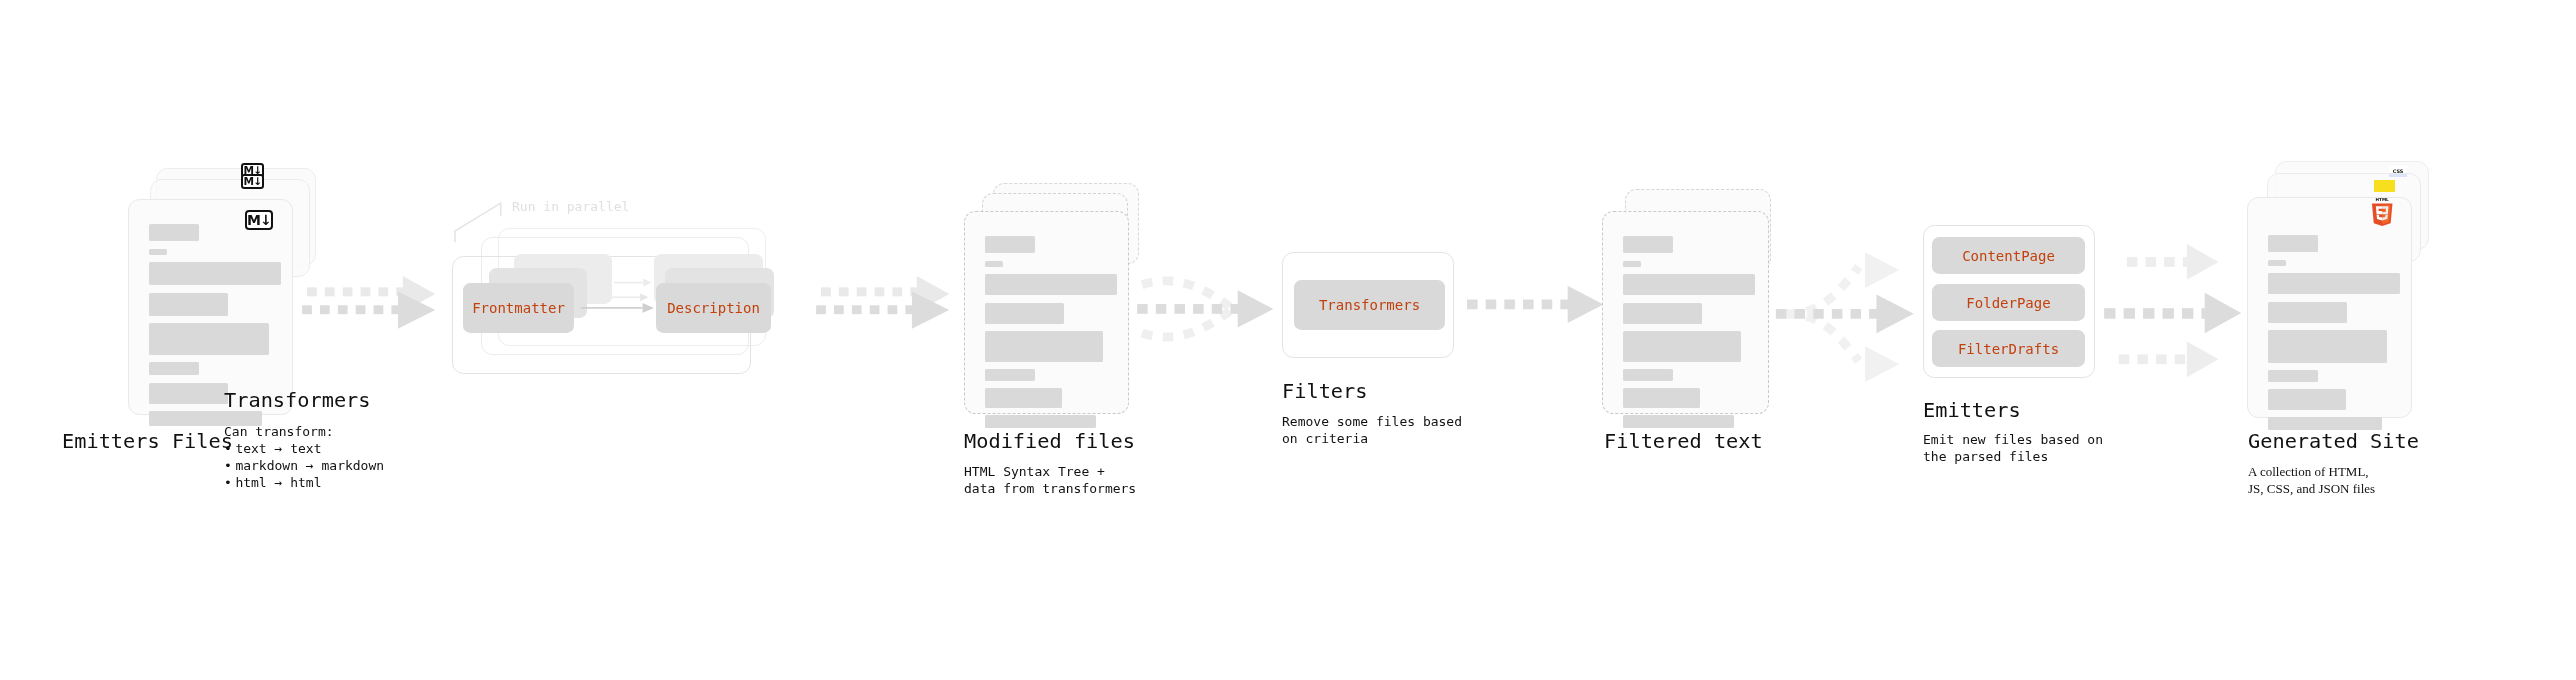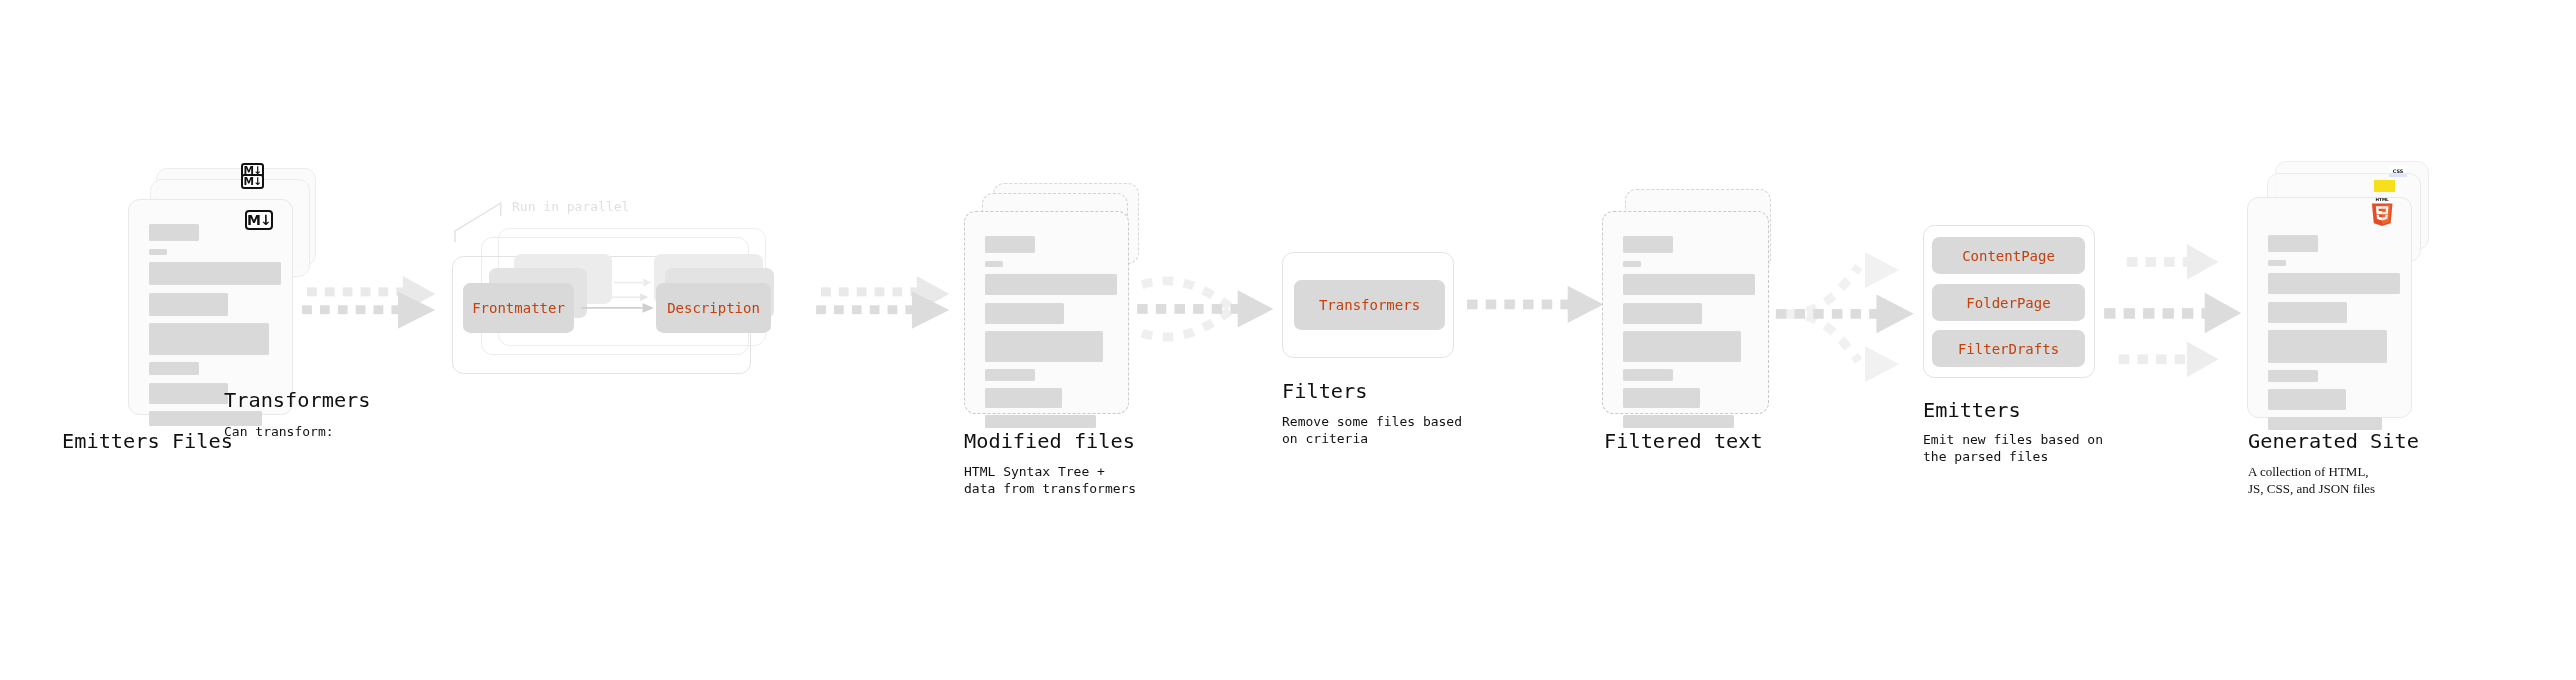--- a/index.html
+++ b/index.html
@@ -195,20 +195,25 @@
   <div class="chip" style="left:656px;top:283px;width:115px;height:50px;">Description</div>
 
   <svg style="left:581px;top:303px;width:81px;height:16.3px;" viewBox="0 0 100 20" width="81" height="16.3">
     <path d="M0,6 L76,6" stroke="#cfcfcf" stroke-width="2" fill="none"></path>
     <polygon points="76,0 90,6 76,12" fill="#cfcfcf"></polygon>
   </svg>
 
   <div class="title" style="left:224px;top:388px;text-align:right;">Transformers</div>
   <div class="sub" style="left:224px;top:423px;">
     <div>Can transform:</div>
+    <ul class="bullets">
+      <li>text → text</li>
+      <li>markdown → markdown</li>
+      <li>html → html</li>
+    </ul>
   </div>
 
   <svg style="left:821px;top:276px;width:138px;height:65px;" viewBox="0 0 170 80" width="138" height="65">
     <g fill="#e9e9e9">
       <rect x="0" y="14" width="12" height="11"></rect>
         <rect x="22" y="14" width="12" height="11"></rect>
       <rect x="44" y="14" width="12" height="11"></rect>
         <rect x="66" y="14" width="12" height="11"></rect>
       <rect x="88" y="14" width="12" height="11"></rect>
         <rect x="110" y="14" width="12" height="11"></rect>

